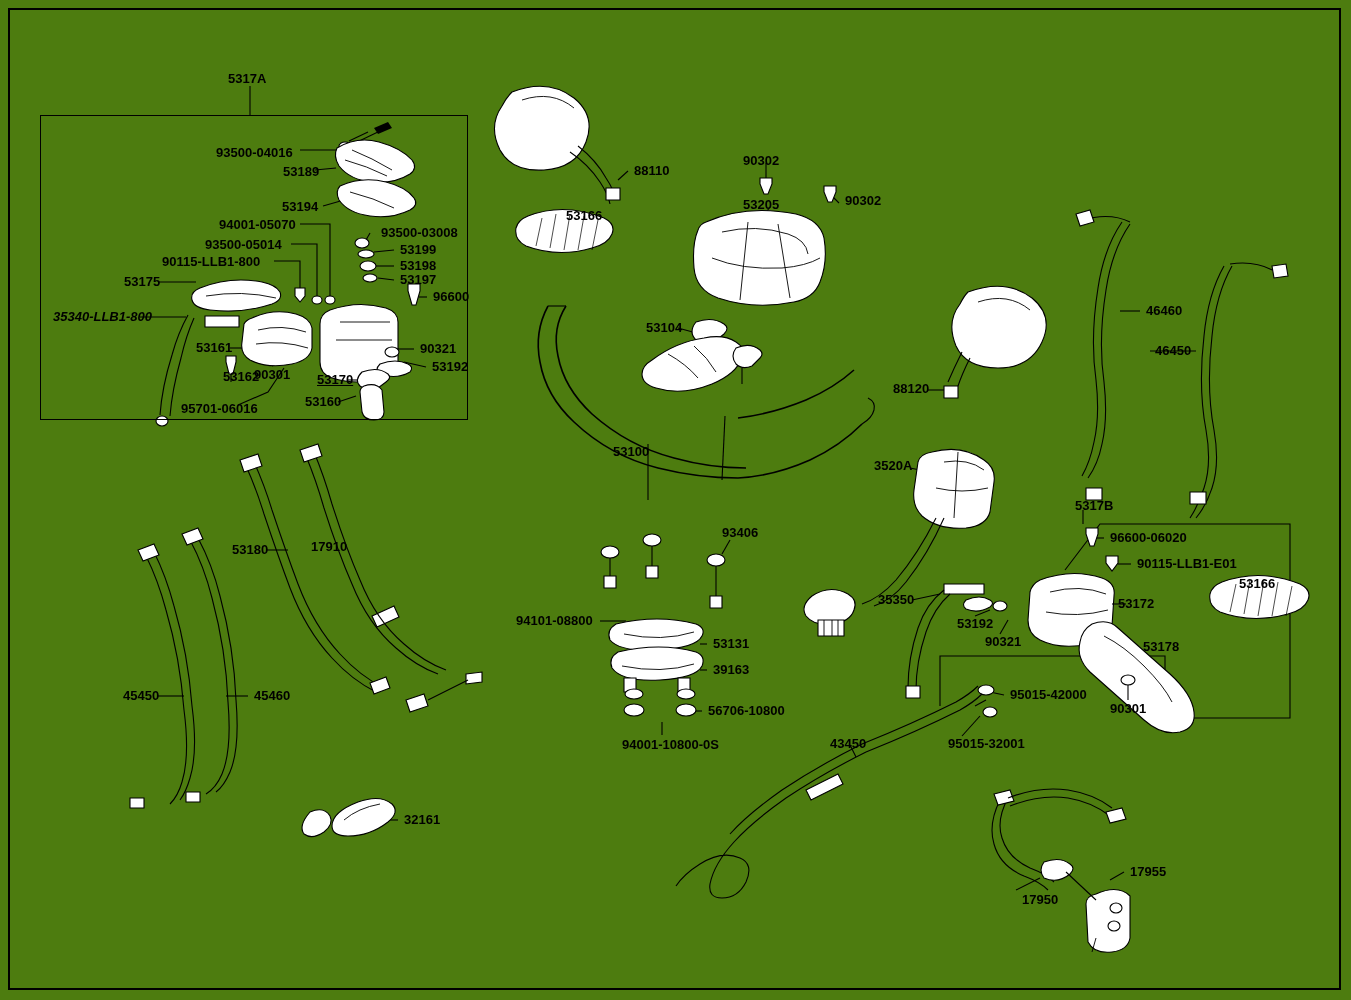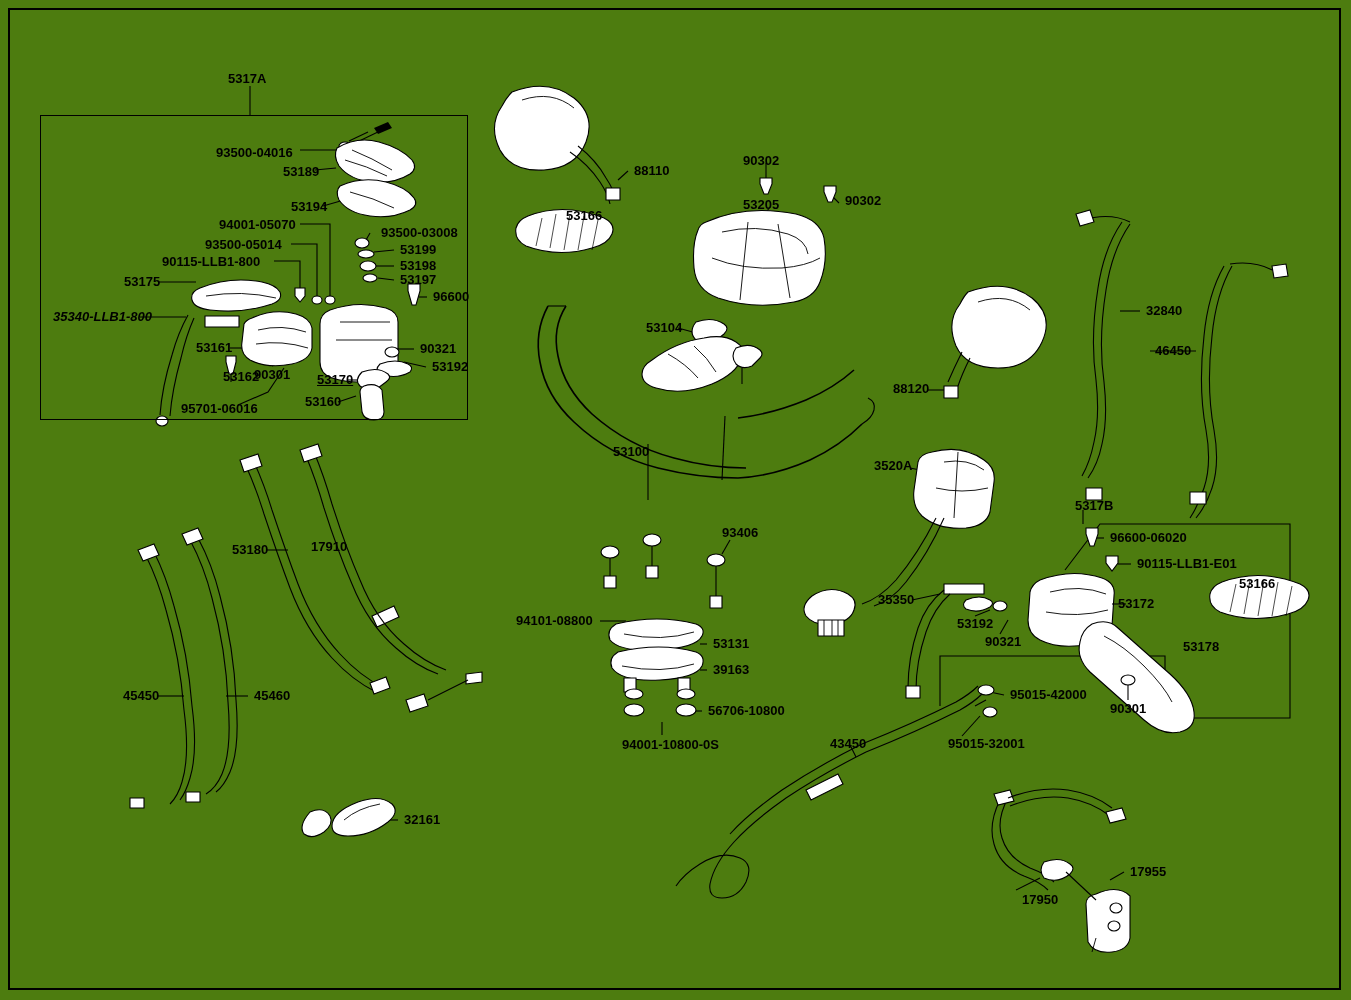--- a/index.html
+++ b/index.html
@@ -328,21 +328,21 @@
     <ellipse class="fillw" cx="1114" cy="926" rx="6" ry="5"></ellipse>
     <path class="ln-thin" d="M1096 938 L1092 952"></path>
     <path class="ln" d="M1066 872 L1096 900"></path>
   </svg>
 
   <div class="group-box" style="left:40px; top:115px; width:428px; height:305px;"></div>
 
   <div class="label" style="left:228px; top:72px;">5317A</div>
   <div class="label" style="left:216px; top:146px;">93500-04016</div>
   <div class="label" style="left:283px; top:165px;">53189</div>
-  <div class="label" style="left:291px; top:200px;">53194</div>
+  <div class="label" style="left:282px; top:200px;">53194</div>
   <div class="label" style="left:219px; top:218px;">94001-05070</div>
   <div class="label" style="left:381px; top:226px;">93500-03008</div>
   <div class="label" style="left:205px; top:238px;">93500-05014</div>
   <div class="label" style="left:400px; top:243px;">53199</div>
   <div class="label" style="left:162px; top:255px;">90115-LLB1-800</div>
   <div class="label" style="left:400px; top:259px;">53198</div>
   <div class="label" style="left:400px; top:273px;">53197</div>
   <div class="label" style="left:124px; top:275px;text-align:right;">53175</div>
   <div class="label" style="left:433px; top:290px;">96600</div>
   <div class="label" style="left:53px;  top:310px;font-style:italic;">35340-LLB1-800</div>
@@ -353,32 +353,32 @@
   <div class="label" style="left:317px; top:373px;text-decoration:underline;">53170</div>
   <div class="label" style="left:223px; top:370px;">53162</div>
   <div class="label" style="left:305px; top:395px;">53160</div>
   <div class="label" style="left:181px; top:402px;">95701-06016</div>
 
   <div class="label" style="left:634px; top:164px;">88110</div>
   <div class="label" style="left:566px; top:209px;">53166</div>
   <div class="label" style="left:743px; top:154px;">90302</div>
   <div class="label" style="left:743px; top:198px;">53205</div>
   <div class="label" style="left:845px; top:194px;">90302</div>
-  <div class="label" style="left:1146px; top:304px;">32840</div>
+  <div class="label" style="left:1146px; top:304px;">46460</div>
   <div class="label" style="left:1155px; top:344px;">46450</div>
   <div class="label" style="left:646px; top:321px;">53104</div>
   <div class="label" style="left:893px; top:382px;">88120</div>
   <div class="label" style="left:613px; top:445px;">53100</div>
   <div class="label" style="left:874px; top:459px;">3520A</div>
   <div class="label" style="left:1075px; top:499px;">5317B</div>
   <div class="label" style="left:1110px; top:531px;">96600-06020</div>
   <div class="label" style="left:1137px; top:557px;">90115-LLB1-E01</div>
   <div class="label" style="left:1239px; top:577px;">53166</div>
   <div class="label" style="left:1118px; top:597px;">53172</div>
-  <div class="label" style="left:1183px; top:640px;">53178</div>
+  <div class="label" style="left:1143px; top:640px;">53178</div>
   <div class="label" style="left:878px; top:593px;">35350</div>
   <div class="label" style="left:957px; top:617px;">53192</div>
   <div class="label" style="left:985px; top:635px;">90321</div>
   <div class="label" style="left:1110px; top:702px;">90301</div>
   <div class="label" style="left:1010px; top:688px;">95015-42000</div>
   <div class="label" style="left:948px; top:737px;">95015-32001</div>
   <div class="label" style="left:830px; top:737px;">43450</div>
   <div class="label" style="left:722px; top:526px;">93406</div>
   <div class="label" style="left:516px; top:614px;">94101-08800</div>
   <div class="label" style="left:713px; top:637px;">53131</div>

